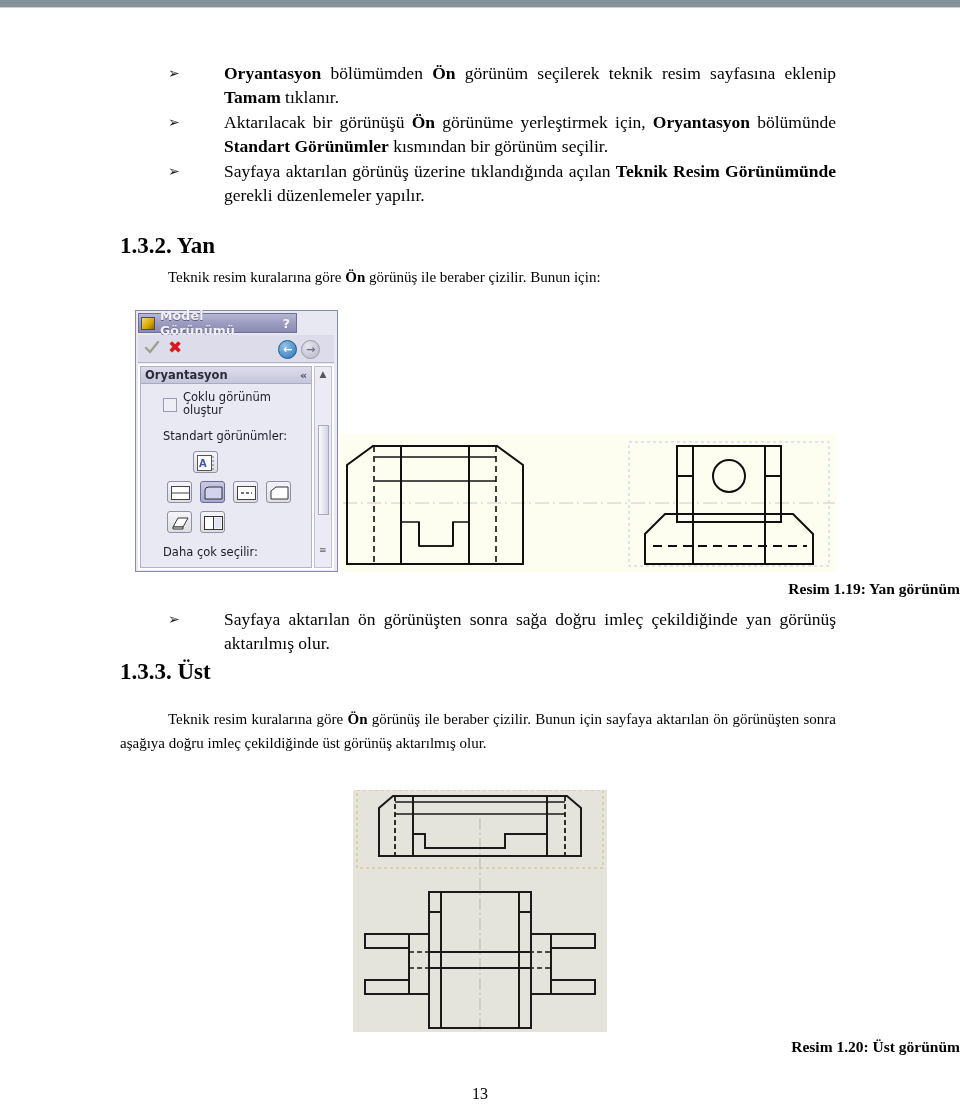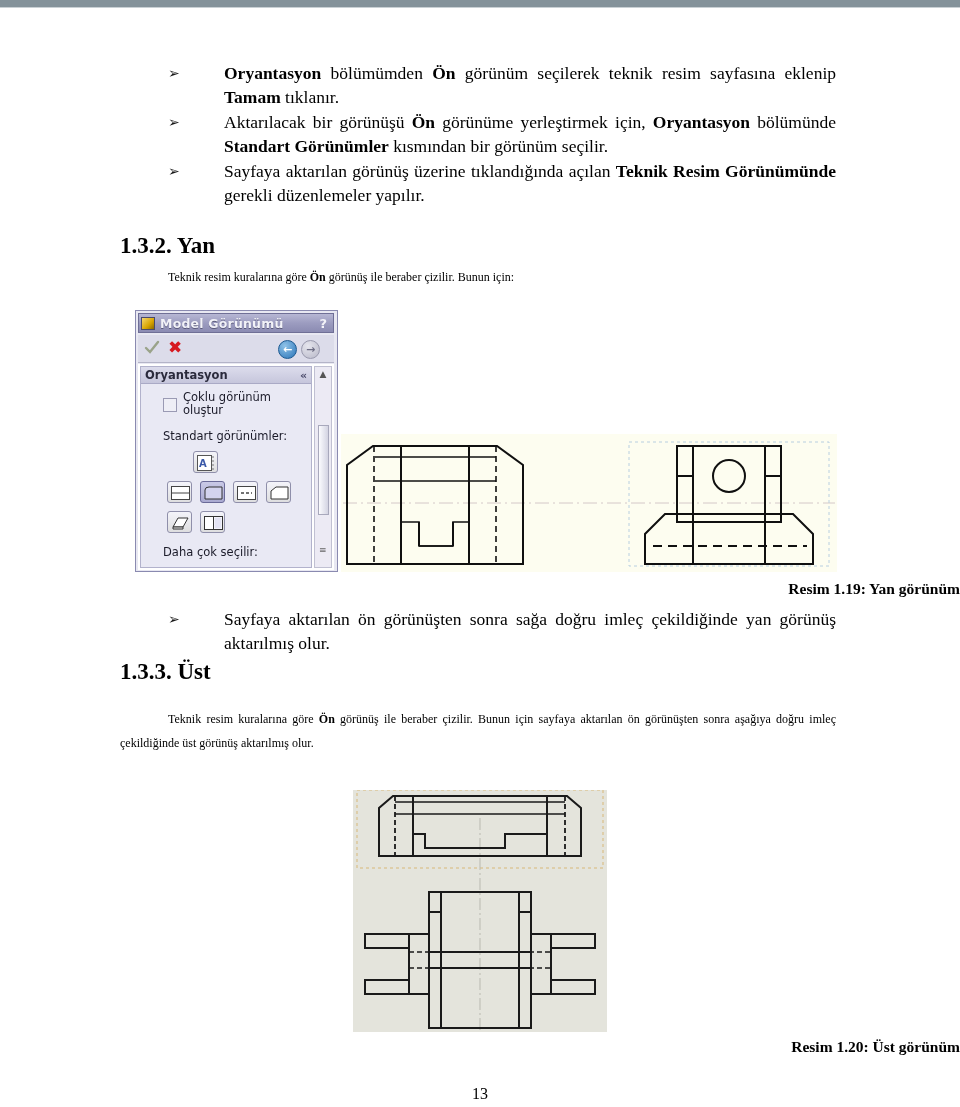--- a/index.html
+++ b/index.html
@@ -48,21 +48,21 @@
   b{font-weight:bold;}
 
   .heading{
     position:absolute;
     font-size:23px;
     font-weight:bold;
     left:120px;
   }
   .para{
     position:absolute;
-    font-size:12px;
+    font-size:15px;
     line-height:24px;
     text-align:justify;
   }
 
   .fig-caption{
     position:absolute;
     font-size:15.5px;
     font-weight:bold;
     text-align:right;
     width:960px;
@@ -83,21 +83,21 @@
   }
   .sw-panel{
     position:absolute;left:0;top:0;
     width:203px;height:262px;
     background:#e8e8f2;
     border:1px solid #8a8ab0;
     box-sizing:border-box;
     font-family:"DejaVu Sans",sans-serif;
   }
   .sw-title{
-    position:absolute;left:2px;top:2px;width:196px;height:20px;
+    position:absolute;left:2px;top:2px;width:159px;height:20px;
     background:linear-gradient(to bottom,#b7b7d4 0%,#9c9cc0 50%,#8b8bb2 100%);
     border:1px solid #6f6f96;
     box-sizing:border-box;
     display:flex;align-items:center;
   }
   .sw-title-icon{
     width:14px;height:13px;margin-left:2px;
     background:linear-gradient(135deg,#f5d76e 0%,#d8a400 60%,#8a6a00 100%);
     border:1px solid #4a4a6a;
     box-sizing:border-box;

